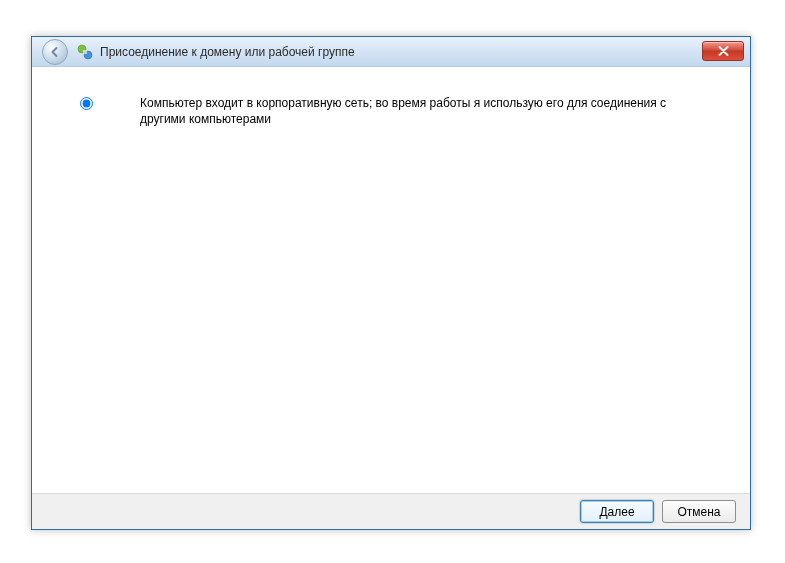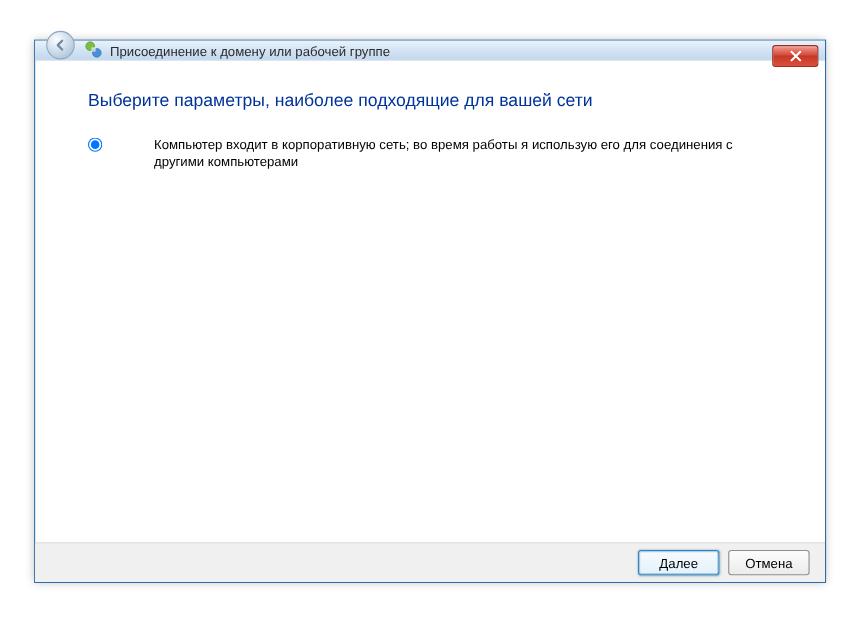--- a/index.html
+++ b/index.html
@@ -15,26 +15,26 @@
       position: absolute;
       left: 31px;
       top: 36px;
       width: 720px;
       height: 494px;
       background: #ffffff;
       border: 1px solid #2e6da4;
       box-shadow: 0 0 8px rgba(0,0,0,0.25);
     }
     .titlebar {
-      height: 18px;
+      height: 30px;
       background: linear-gradient(to bottom, #e9f2fb 0%, #d6e5f5 45%, #c3d8ee 100%);
       border-bottom: 1px solid #b8cde2;
       position: relative;
       display: flex;
-      align-items: flex-end;
+      align-items: center;
       padding-left: 10px;
     }
     .back-button {
       width: 26px;
       height: 26px;
       border-radius: 50%;
       background: radial-gradient(circle at 35% 30%, #ffffff 0%, #dfe9f3 30%, #b9cde0 70%, #9fb7ce 100%);
       border: 1px solid #8ea7c0;
       display: flex;
       align-items: center;
@@ -148,21 +148,20 @@
     </span>
     <span class="titlebar-text">Присоединение к домену или рабочей группе</span>
     <div class="close-button">
       <svg width="11" height="10" viewBox="0 0 11 10">
         <path d="M1.5 1 L9.5 9 M9.5 1 L1.5 9" stroke="#ffffff" stroke-width="1.8" stroke-linecap="round"></path>
       </svg>
     </div>
   </div>
 
   <div class="content-area">
-    <h1 class="main-heading">Выберите параметры, наиболее подходящие для вашей сети</h1>
 
     <label class="radio-row">
       <input type="radio" name="network-type" class="radio-input" checked="" style="">
       <span class="radio-label">Компьютер входит в корпоративную сеть; во время работы я использую его для соединения с другими компьютерами</span>
     </label>
 
   </div>
 
   <div class="button-bar">
     <button class="btn btn-default">Далее</button>

